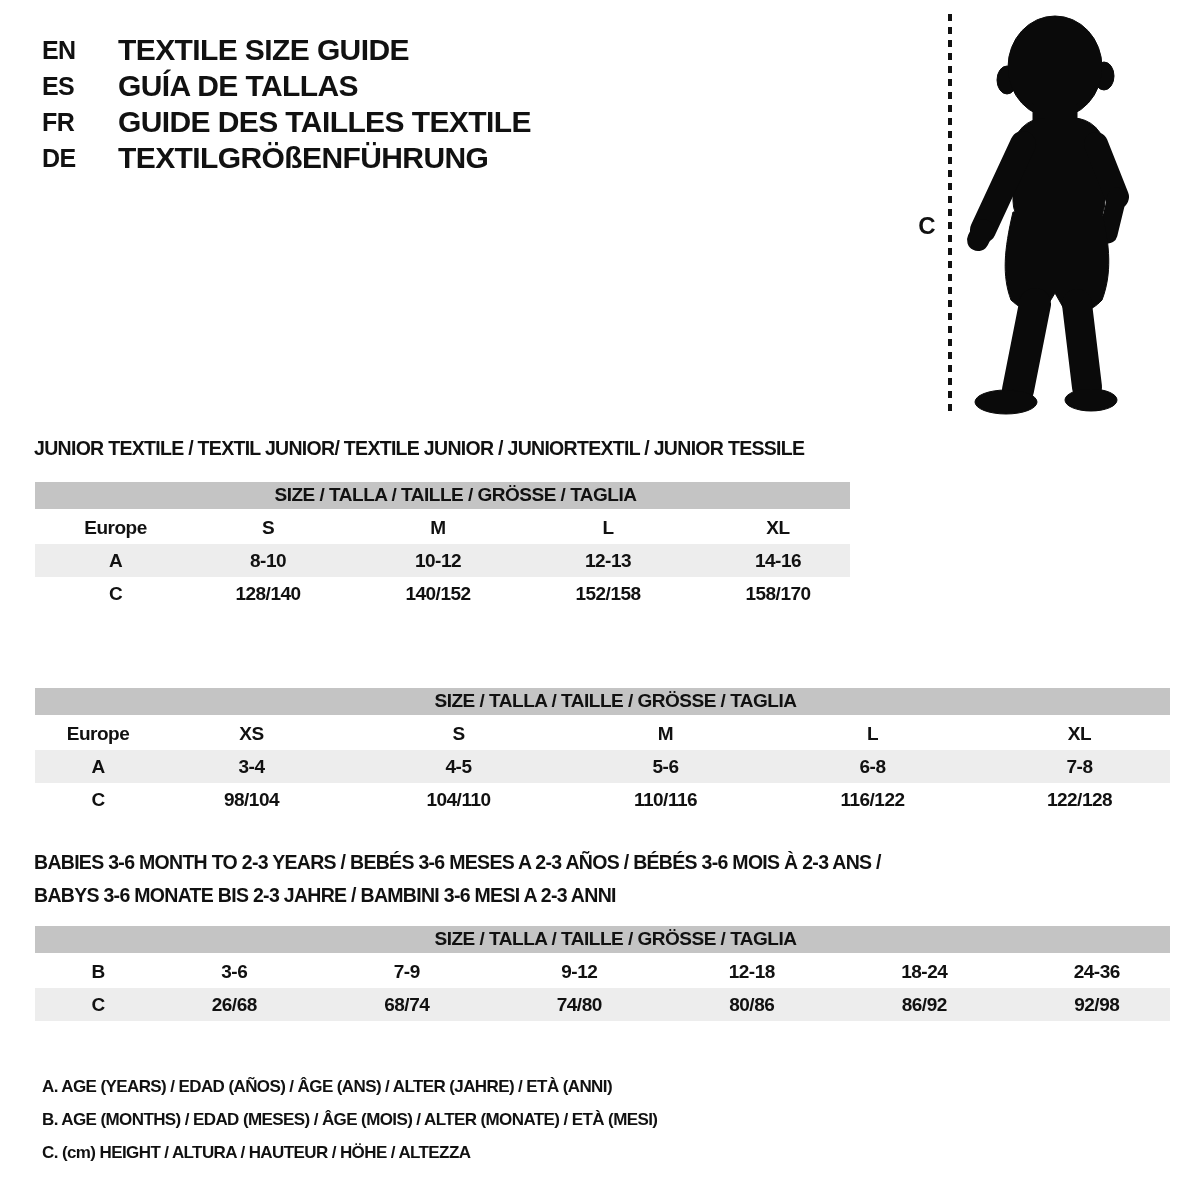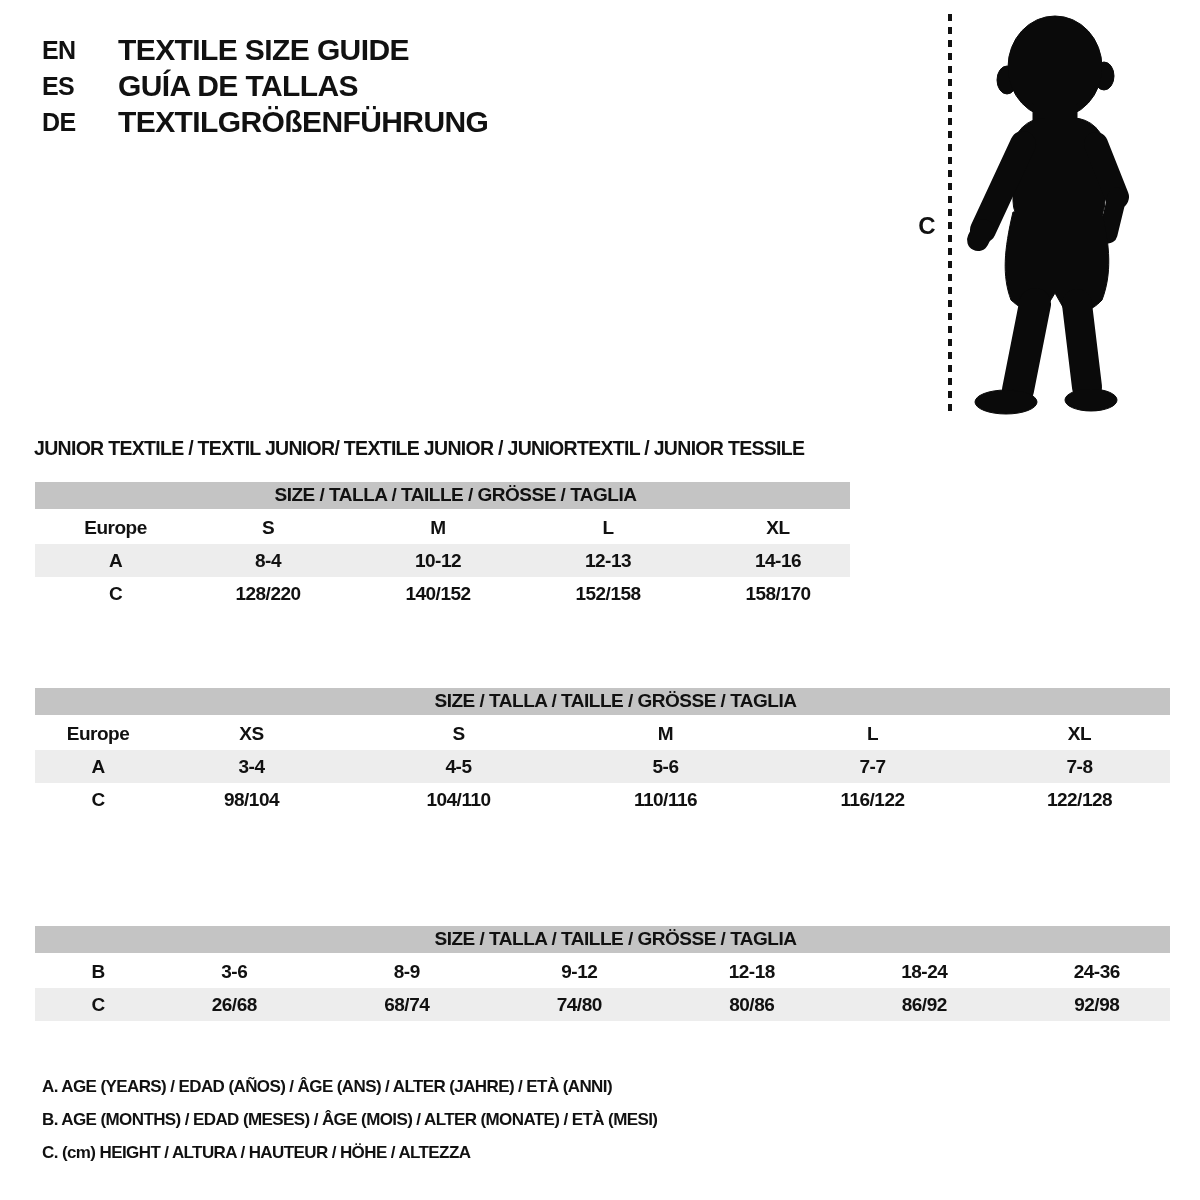--- a/index.html
+++ b/index.html
@@ -85,20 +85,24 @@
   <div class="lang-block">
     <div class="lang-row">
       <span class="lang-code">EN</span>
       <span class="lang-label">TEXTILE SIZE GUIDE</span>
     </div>
     <div class="lang-row">
       <span class="lang-code">ES</span>
       <span class="lang-label">GUÍA DE TALLAS</span>
     </div>
     <div class="lang-row">
+      <span class="lang-code">FR</span>
+      <span class="lang-label">GUIDE DES TAILLES TEXTILE</span>
+    </div>
+    <div class="lang-row">
       <span class="lang-code">DE</span>
       <span class="lang-label">TEXTILGRÖßENFÜHRUNG</span>
     </div>
   </div>
 
   <div class="height-line"></div>
   <div class="measure-c">C</div>
   <svg class="baby-svg" width="175" height="405" viewBox="0 0 175 405" xmlns="http://www.w3.org/2000/svg">
     <g fill="#0a0a0a" stroke="#0a0a0a">
 
@@ -142,28 +146,28 @@
     </tr>
     <tr class="hdr-row">
       <td class="row-label">Europe</td>
       <td>S</td>
       <td>M</td>
       <td>L</td>
       <td>XL</td>
     </tr>
     <tr class="data-row shade">
       <td class="row-label">A</td>
-      <td>8-4</td>
+      <td>8-10</td>
       <td>10-12</td>
       <td>12-13</td>
       <td>14-16</td>
     </tr>
     <tr class="data-row">
       <td class="row-label">C</td>
-      <td>128/220</td>
+      <td>128/140</td>
       <td>140/152</td>
       <td>152/158</td>
       <td>158/170</td>
     </tr>
   </tbody>
     </table>
 
   <table class="size-table t2">
     <colgroup>
         <col style="width:100px">
@@ -183,52 +187,56 @@
       <td>S</td>
       <td>M</td>
       <td>L</td>
       <td>XL</td>
     </tr>
     <tr class="data-row shade">
       <td class="row-label">A</td>
       <td>3-4</td>
       <td>4-5</td>
       <td>5-6</td>
-      <td>7-7</td>
+      <td>6-8</td>
       <td>7-8</td>
     </tr>
     <tr class="data-row">
       <td class="row-label">C</td>
       <td>98/104</td>
       <td>104/110</td>
       <td>110/116</td>
       <td>116/122</td>
       <td>122/128</td>
     </tr>
   </tbody>
     </table>
 
+  <div class="sec-title" style="top:850px">
+    <div>BABIES 3-6 MONTH TO 2-3 YEARS / BEBÉS 3-6 MESES A 2-3 AÑOS / BÉBÉS 3-6 MOIS À 2-3 ANS /</div>
+    <div style="margin-top:9px">BABYS 3-6 MONATE BIS 2-3 JAHRE / BAMBINI 3-6 MESI A 2-3 ANNI</div>
+  </div>
   <table class="size-table t3">
     <colgroup>
         <col style="width:100px">
         <col>
         <col>
         <col>
         <col>
         <col>
         <col>
       </colgroup>
     <tbody>
         <tr>
       <td class="bar-cell" colspan="7">SIZE / TALLA / TAILLE / GRÖSSE / TAGLIA</td>
     </tr>
     <tr class="hdr-row">
       <td class="row-label">B</td>
       <td>3-6</td>
-      <td>8-9</td>
+      <td>7-9</td>
       <td>9-12</td>
       <td>12-18</td>
       <td>18-24</td>
       <td>24-36</td>
     </tr>
     <tr class="data-row shade">
       <td class="row-label">C</td>
       <td>26/68</td>
       <td>68/74</td>
       <td>74/80</td>

